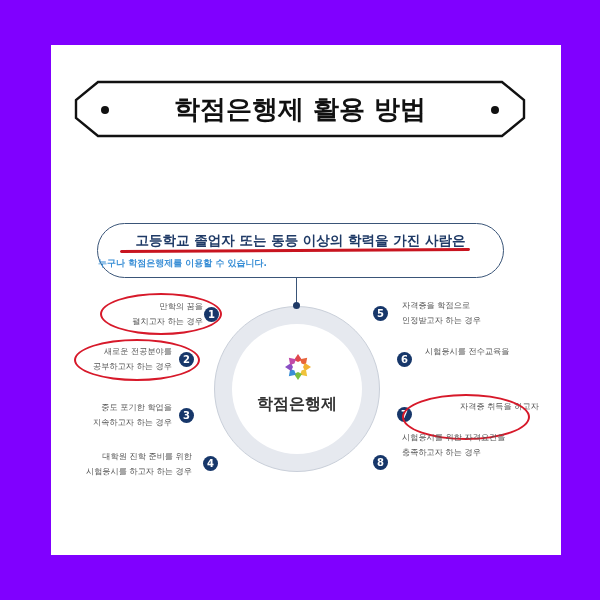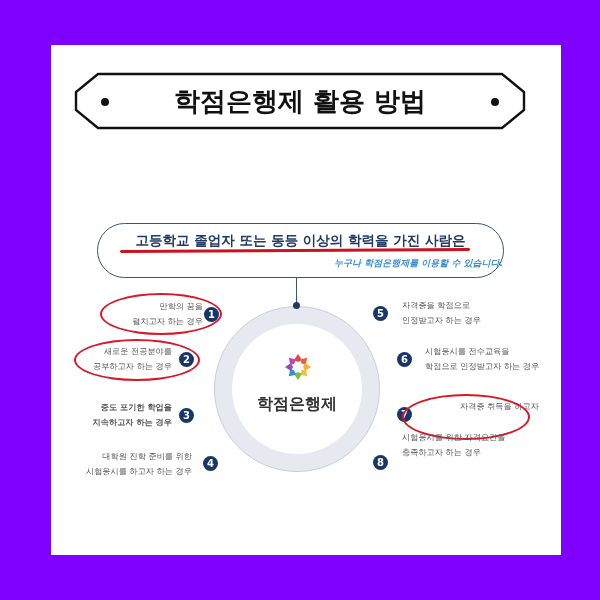--- a/index.html
+++ b/index.html
@@ -1,23 +1,23 @@
 <!DOCTYPE html>
 <html><head>
 <meta charset="utf-8">
 <style>
   html, body { margin:0; padding:0; }
   body { width:600px; height:600px; background:#8000ff; position:relative; overflow:hidden; font-family:"DejaVu Sans", sans-serif; }
   .card { position:absolute; left:51px; top:45px; width:510px; height:510px; background:#ffffff; }
-  .banner { position:absolute; left:74px; top:72px; width:452px; height:56px; }
+  .banner { position:absolute; left:74px; top:80px; width:452px; height:56px; }
   .banner svg { position:absolute; left:0; top:0; }
   .banner-title { position:absolute; left:0; top:0; width:452px; height:58px; line-height:58px; text-align:center; font-size:26px; font-weight:bold; color:#111; letter-spacing:0px; }
   .pill { position:absolute; left:97px; top:223px; width:405px; height:53px; border:1.6px solid #3a5578; border-radius:30px; background:#ffffff; }
   .pill-main { position:absolute; left:0; top:8px; width:100%; text-align:center; font-size:13.5px; font-weight:bold; color:#1f3a66; }
-  .pill-sub { position:absolute; left:0; top:33px; width:100%; text-align:right; font-size:9px; font-weight:bold; color:#3a8fd6;font-style:italic; }
+  .pill-sub { position:absolute; left:0; top:33px; width:100%; text-align:left; font-size:9px; font-weight:bold; color:#3a8fd6; }
   .connector { position:absolute; left:296px; top:277px; width:1.4px; height:26px; background:#3a5578; }
   .conn-dot { position:absolute; left:293px; top:302px; width:7px; height:7px; border-radius:50%; background:#1f3a66; }
   .ring-outer { position:absolute; left:214px; top:306px; width:164px; height:164px; border-radius:50%; background:#e6e9ef; border:1px solid #c9cfd9; }
   .ring-inner { position:absolute; left:232px; top:324px; width:130px; height:130px; border-radius:50%; background:#fff; }
   .logo { position:absolute; left:283px; top:352px; width:30px; height:30px; }
   .center-label { position:absolute; left:214px; top:394px; width:166px; text-align:center; font-size:16px; font-weight:bold; color:#333; }
   .badge { position:absolute; width:15px; height:15px; border-radius:50%; background:#17376a; color:#fff; font-size:10px; font-weight:bold; text-align:center; line-height:15px; }
   .item-text { position:absolute; font-size:8.2px; color:#555; line-height:15px; }
   .item-text.left { text-align:right; }
   .item-text.right { text-align:left; }
@@ -71,42 +71,41 @@
 <div class="badge" style="left:204px; top:307px;">1</div>
 <div class="oval" style="left:100px; top:293px; width:118px; height:38px;"></div>
 
 <div class="item-text left" style="left:62px; top:344px; width:110px;">
   <div>새로운 전공분야를</div>
   <div>공부하고자 하는 경우</div>
 </div>
 <div class="badge" style="left:179px; top:352px;">2</div>
 <div class="oval" style="left:74px; top:339px; width:122px; height:38px;"></div>
 
-<div class="item-text left" style="left:62px; top:400px; width:110px;font-weight:bold;">
+<div class="item-text left" style="left:62px; top:400px; width:110px;">
   <div>중도 포기한 학업을</div>
   <div>지속하고자 하는 경우</div>
 </div>
 <div class="badge" style="left:179px; top:408px;">3</div>
 
 <div class="item-text left" style="left:60px; top:449px; width:132px;">
   <div>대학원 진학 준비를 위한</div>
   <div>시험응시를 하고자 하는 경우</div>
 </div>
 <div class="badge" style="left:203px; top:456px;">4</div>
 
 <div class="badge" style="left:373px; top:306px;">5</div>
 <div class="item-text right" style="left:402px; top:298px; width:140px;">
   <div>자격증을 학점으로</div>
   <div>인정받고자 하는 경우</div>
 </div>
 
 <div class="badge" style="left:397px; top:352px;">6</div>
 <div class="item-text right" style="left:425px; top:344px; width:130px;">
   <div>시험응시를 전수교육을</div>
-  <div>학점으로 인정받고자 하는 경우</div>
 </div>
 
 <div class="badge" style="left:397px; top:407px;">7</div>
 <div class="item-text right" style="left:436px; top:399px; width:130px;margin-left:24px;">
   <div>자격증 취득을 하고자</div>
 </div>
 <div class="oval" style="left:402px; top:394px; width:124px; height:42px;"></div>
 
 <div class="badge" style="left:373px; top:455px;">8</div>
 <div class="item-text right" style="left:402px; top:430px; width:150px;">

